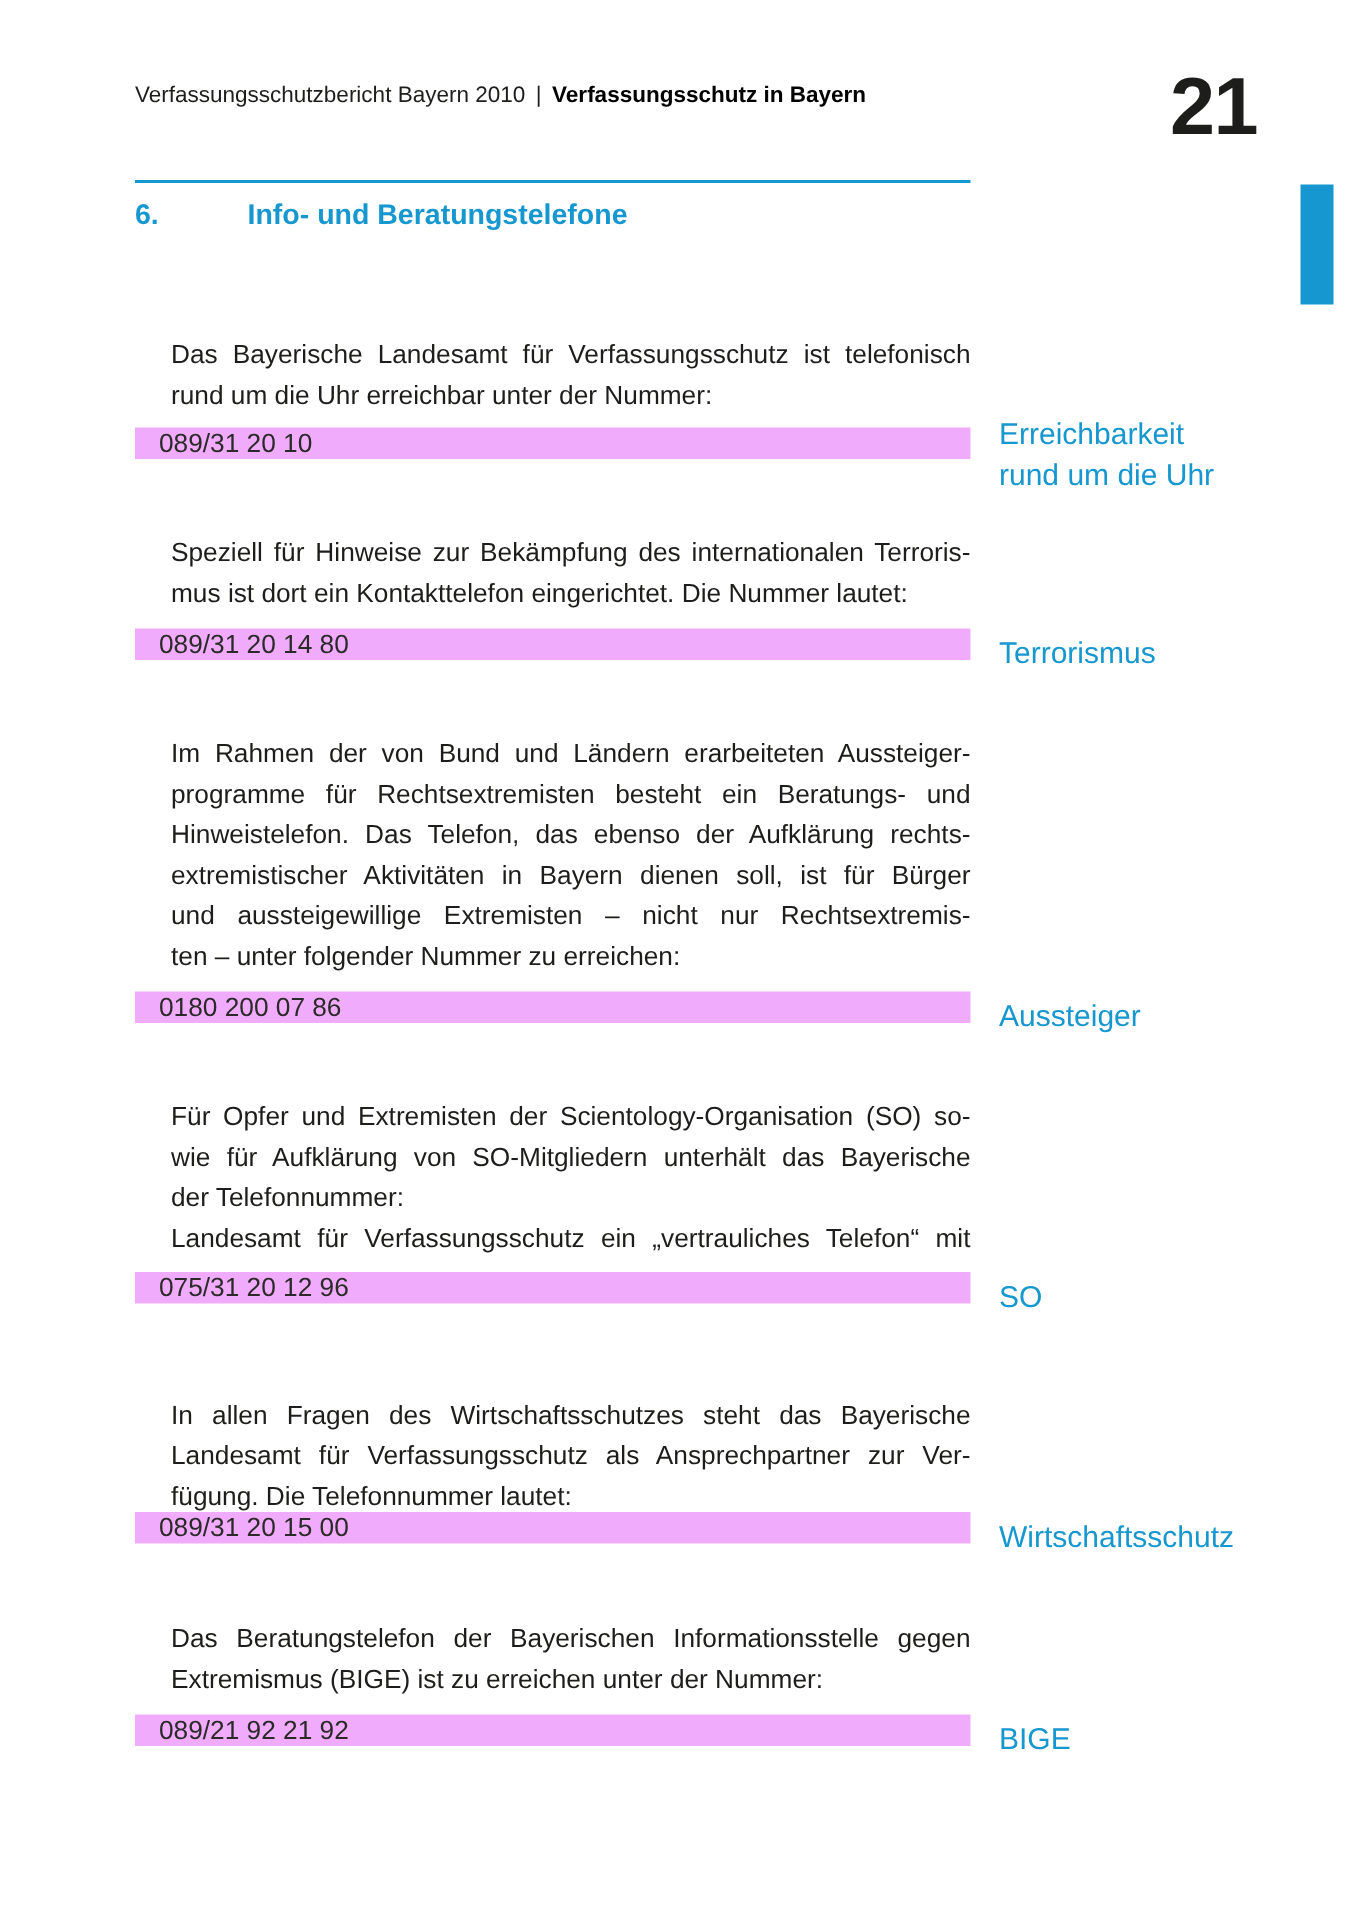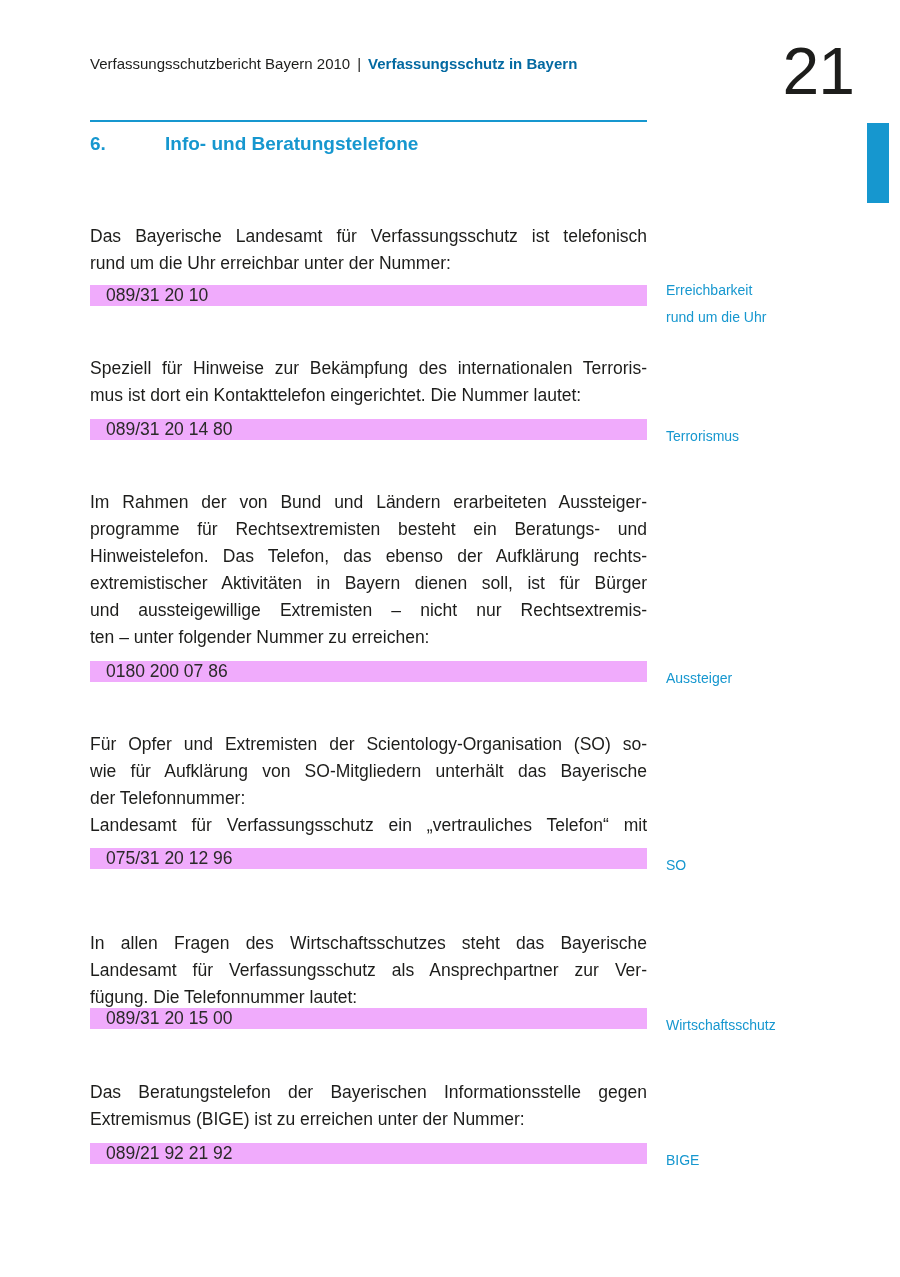--- a/index.html
+++ b/index.html
@@ -20,28 +20,28 @@
   .running-head {
     position: absolute;
     left: 90px;
     top: 54px;
     font-size: 15px;
     line-height: 20px;
     white-space: nowrap;
     color: #1d1d1b;
   }
   .running-head .sep { margin: 0 7px; color: #1d1d1b; }
-  .running-head .section-name { color: #0369a1; font-weight: bold; }
+  .running-head .section-name { color: #000000; font-weight: bold; }
   .page-number {
     position: absolute;
     top: 44px;
-    right: 46px;
-    font-size: 66px;
+    right: 62px;
+    font-size: 54px;
     line-height: 54px;
-    font-weight: normal;
+    font-weight: bold;
     letter-spacing: -1px;
     color: #1d1d1b;
   }
   .edge-tab {
     position: absolute;
     left: 867px;
     top: 123px;
     width: 22px;
     height: 80px;
     background: #1697cf;
@@ -68,42 +68,42 @@
   .chapter-heading .ch-num { width: 75px; flex: 0 0 75px; }
   
   .para {
     position: absolute;
     left: 90px;
     width: 557px;
     font-size: 17.5px;
     line-height: 27px;
     color: #1d1d1b;
   }
-  .para .tline { text-align: justify; text-align-last: justify; }
+  .para .tline { text-align: justify; text-align-last: justify; margin-left: 24px; }
   .para .tline.last { text-align-last: left; }
   
   .phone-box {
     position: absolute;
     left: 90px;
     width: 557px;
     height: 21px;
     background: #f0abfc;
     display: flex;
     align-items: center;
     padding-left: 16px;
     box-sizing: border-box;
     font-size: 17.5px;
     color: #2a2a28;
   }
   
   .margin-note {
     position: absolute;
     left: 666px;
     width: 225px;
-    font-size: 14px;
+    font-size: 20px;
     line-height: 27px;
     color: #1697cf;
   }
 </style>
 </head>
 <body>
 
 <div class="page">
 
   <div class="running-head">

